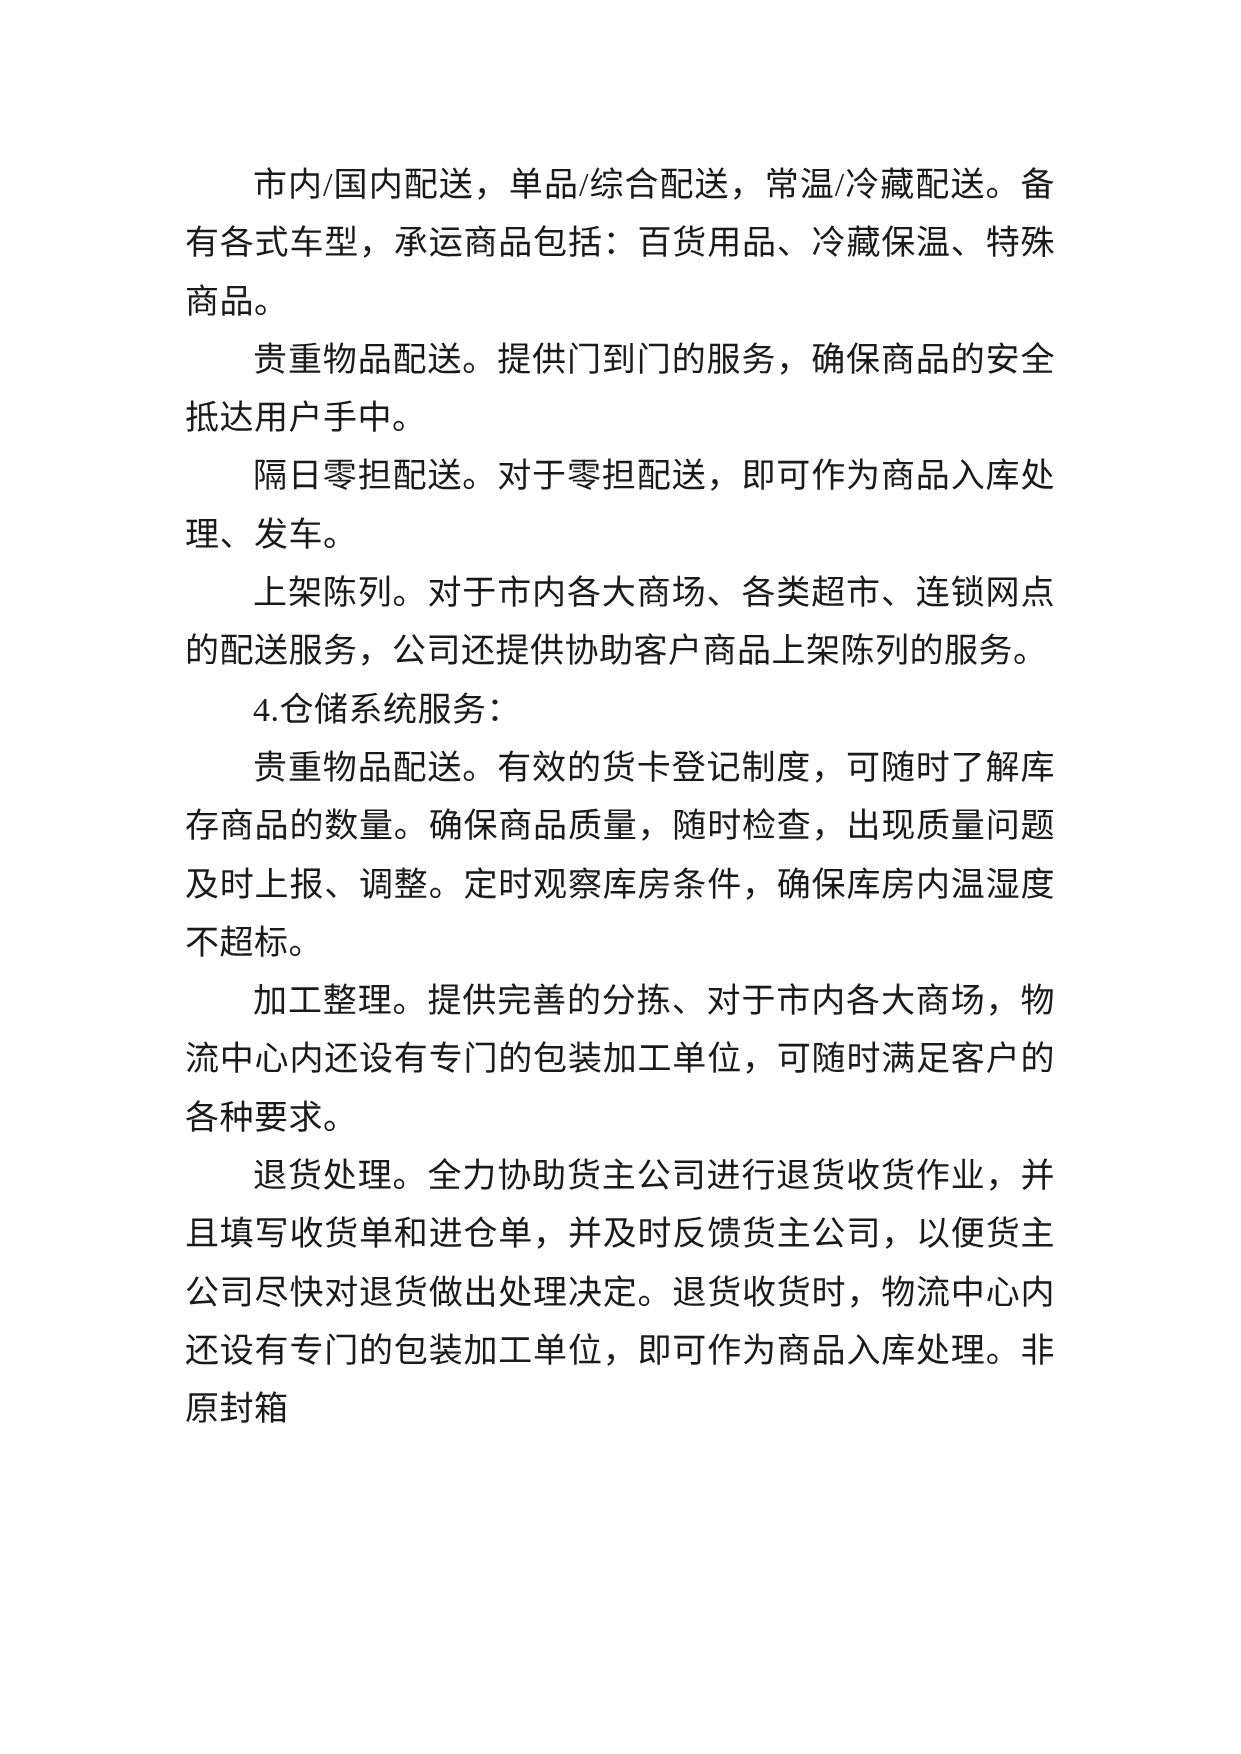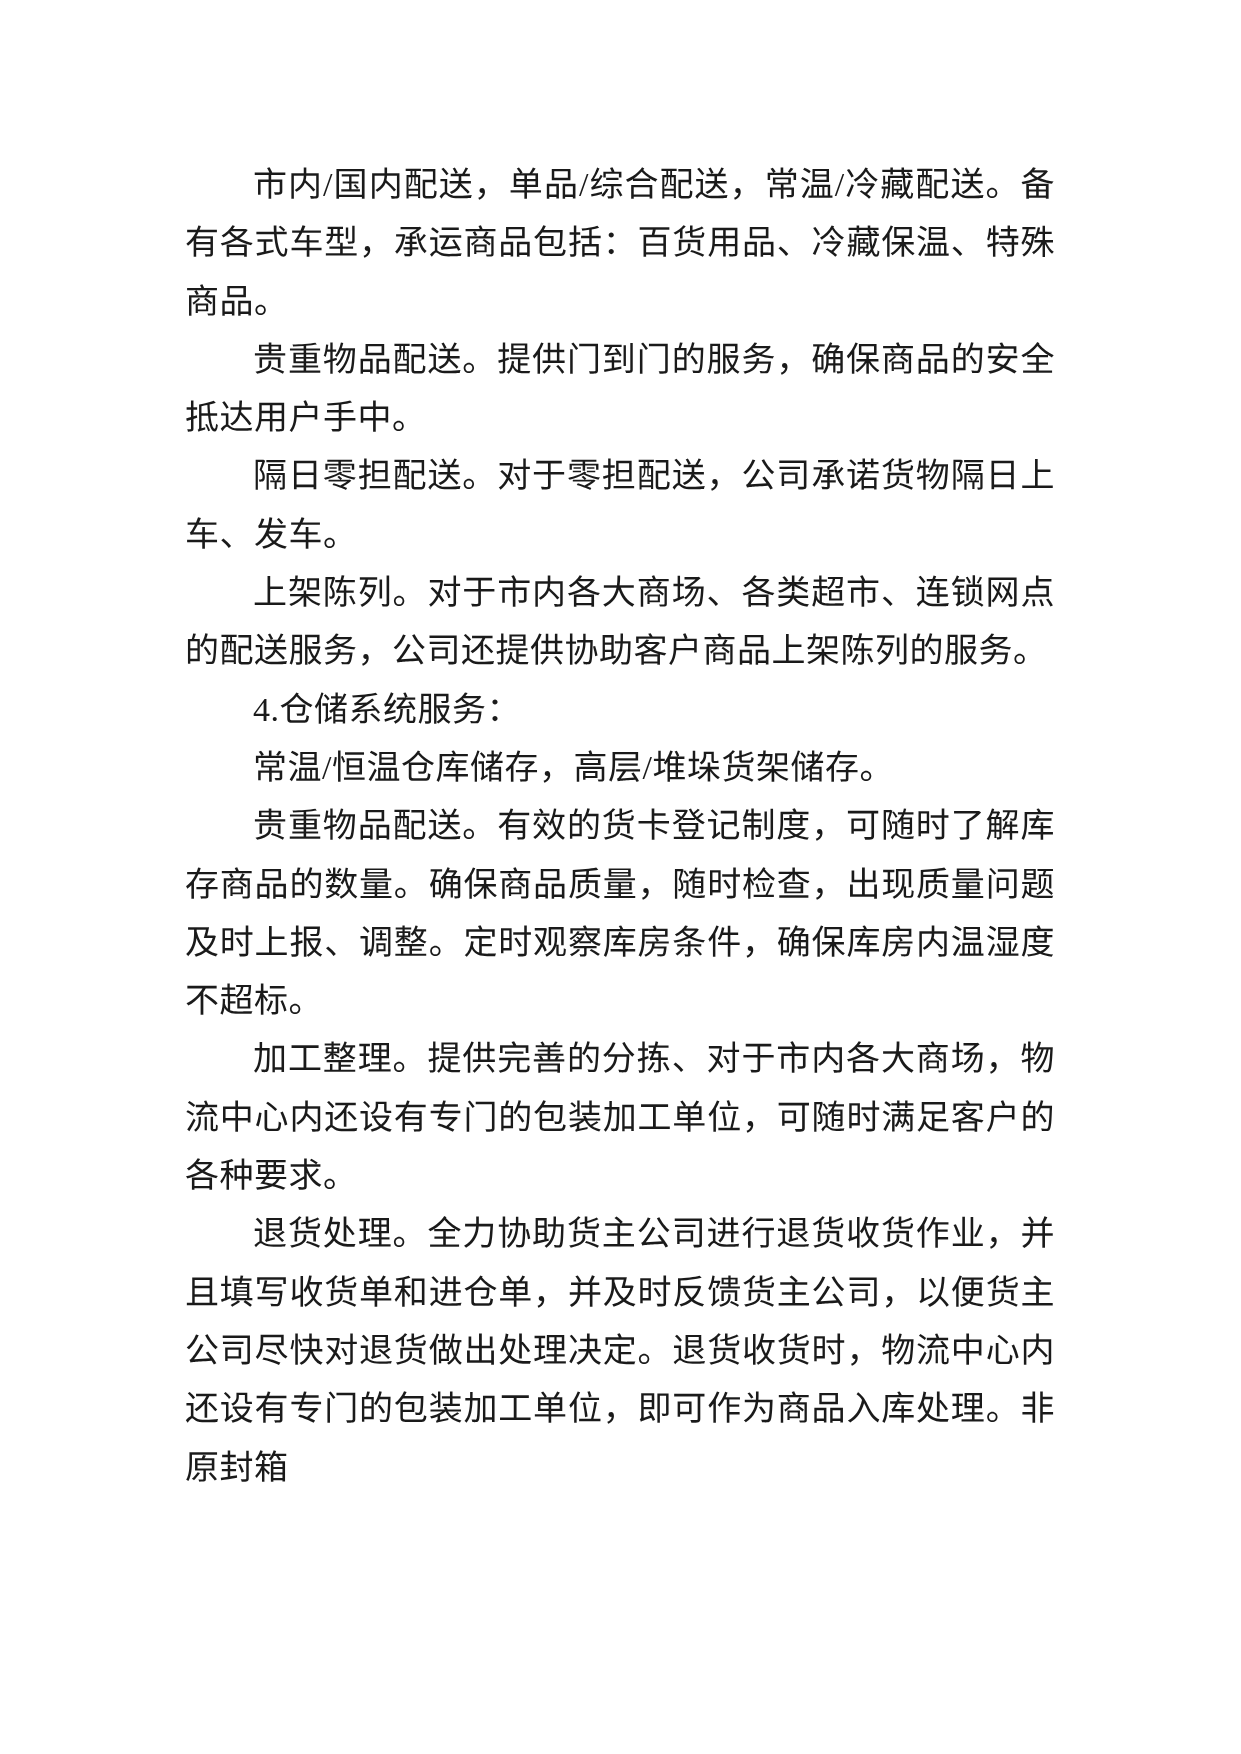--- a/index.html
+++ b/index.html
@@ -36,21 +36,20 @@
     overflow-wrap: break-word;
   }
 </style>
 </head>
 <body>
 
 <div class="doc-page">
   <div class="doc-body">
     <p>市内/国内配送，单品/综合配送，常温/冷藏配送。备有各式车型，承运商品包括：百货用品、冷藏保温、特殊商品。</p>
     <p>贵重物品配送。提供门到门的服务，确保商品的安全抵达用户手中。</p>
-    <p>隔日零担配送。对于零担配送，公司承诺货物隔日上车、发车。</p>
+    <p>隔日零担配送。对于零担配送，即可作为商品入库处理、发车。</p>
     <p>上架陈列。对于市内各大商场、各类超市、连锁网点的配送服务，公司还提供协助客户商品上架陈列的服务。</p>
     <p>4.仓储系统服务：</p>
-    <p>常温/恒温仓库储存，高层/堆垛货架储存。</p>
     <p>贵重物品配送。有效的货卡登记制度，可随时了解库存商品的数量。确保商品质量，随时检查，出现质量问题及时上报、调整。定时观察库房条件，确保库房内温湿度不超标。</p>
     <p>加工整理。提供完善的分拣、对于市内各大商场，物流中心内还设有专门的包装加工单位，可随时满足客户的各种要求。</p>
     <p>退货处理。全力协助货主公司进行退货收货作业，并且填写收货单和进仓单，并及时反馈货主公司，以便货主公司尽快对退货做出处理决定。退货收货时，物流中心内还设有专门的包装加工单位，即可作为商品入库处理。非原封箱</p>
   </div>
 </div>
 
 </body></html>

